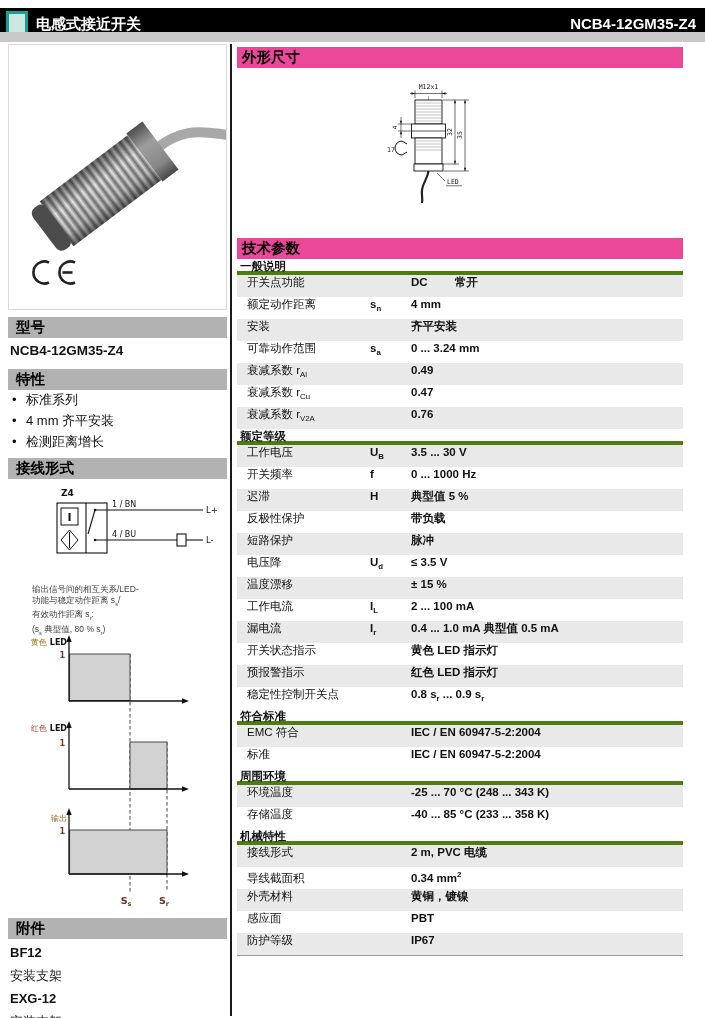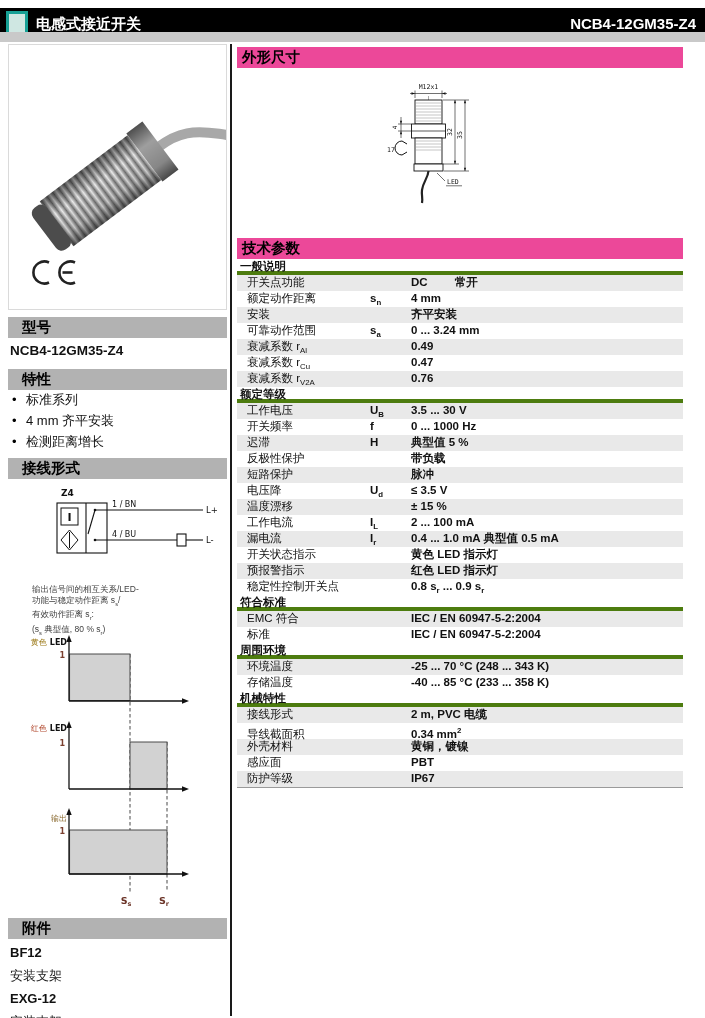--- a/index.html
+++ b/index.html
@@ -13,21 +13,21 @@
   #logo-square { position:absolute; left:6px; top:3px; width:22px; height:27px;
     background:#cfe7e2; border:3px solid #17a095; }
   #header-title { position:absolute; left:36px; top:0; line-height:32px;
     font-size:15px; font-weight:bold; color:#fff; }
   #header-model { position:absolute; right:9px; top:0; line-height:32px;
     font-size:15px; font-weight:bold; color:#fff; }
   #substrip { position:absolute; left:0; top:32px; width:705px; height:10px; background:#c9c9c9; }
 
   
   .lbar { position:absolute; left:8px; width:219px; height:21px; background:#b2b2b2;
-    font-size:14.5px; font-weight:bold; line-height:21px; padding-left:14px; color:#000; }
+    font-size:14.5px; font-weight:bold; line-height:21px; padding-left:8px; color:#000; }
   .rbar { position:absolute; left:237px; width:446px; height:21px; background:#ec4899;
     font-size:14.5px; font-weight:bold; line-height:21px; padding-left:5px; color:#000; }
   #divider { position:absolute; left:230px; top:44px; width:1.5px; height:972px; background:#1a1a1a; }
 
   #photo-box { position:absolute; left:8px; top:44px; width:219px; height:266px;
     background:#fff; border:1px solid #dadada; overflow:hidden; }
   #ce-mark { position:absolute; left:26px; top:258px; }
 
   #model-text { position:absolute; left:10px; top:343px; font-size:13.5px; font-weight:bold; }
   #features-list { position:absolute; left:12px; top:389px; width:210px; }
@@ -42,21 +42,21 @@
   #acc-list { position:absolute; left:10px; top:941px; width:210px; }
   .acc-model { font-size:13px; font-weight:bold; line-height:23px; }
   .acc-desc  { font-size:13px; line-height:23px; color:#222; }
 
   #dim-svg { position:absolute; left:385px; top:80px; }
 
   
   #spec-table { position:absolute; left:237px; top:259px; width:446px; border-bottom:1px solid #9a9a9a; }
   .spec-group-header { height:16px; line-height:15px; font-size:11.5px; font-weight:bold;
     border-bottom:4px solid #4d7c0f; padding-left:3px; }
-  .spec-row { display:flex; align-items:baseline; height:16px; font-size:11.5px; line-height:15.1px; }
+  .spec-row { display:flex; align-items:baseline; height:22px; font-size:11.5px; line-height:15.1px; }
   .spec-row.shaded { background:#e9e9e9; }
   .sp-label { width:133px; padding-left:10px; white-space:nowrap; }
   .sp-sym { width:41px; font-weight:bold; }
   .sp-val { flex:1; font-weight:bold; white-space:nowrap; }
   .sp-val2 { display:inline-block; margin-left:27px; font-weight:bold; }
   sub { font-size:68%; }
   sup { font-size:68%; }
 
   svg text { font-family:"DejaVu Sans", sans-serif; }
   .cadtext { font-family:"DejaVu Sans Mono", monospace; }

